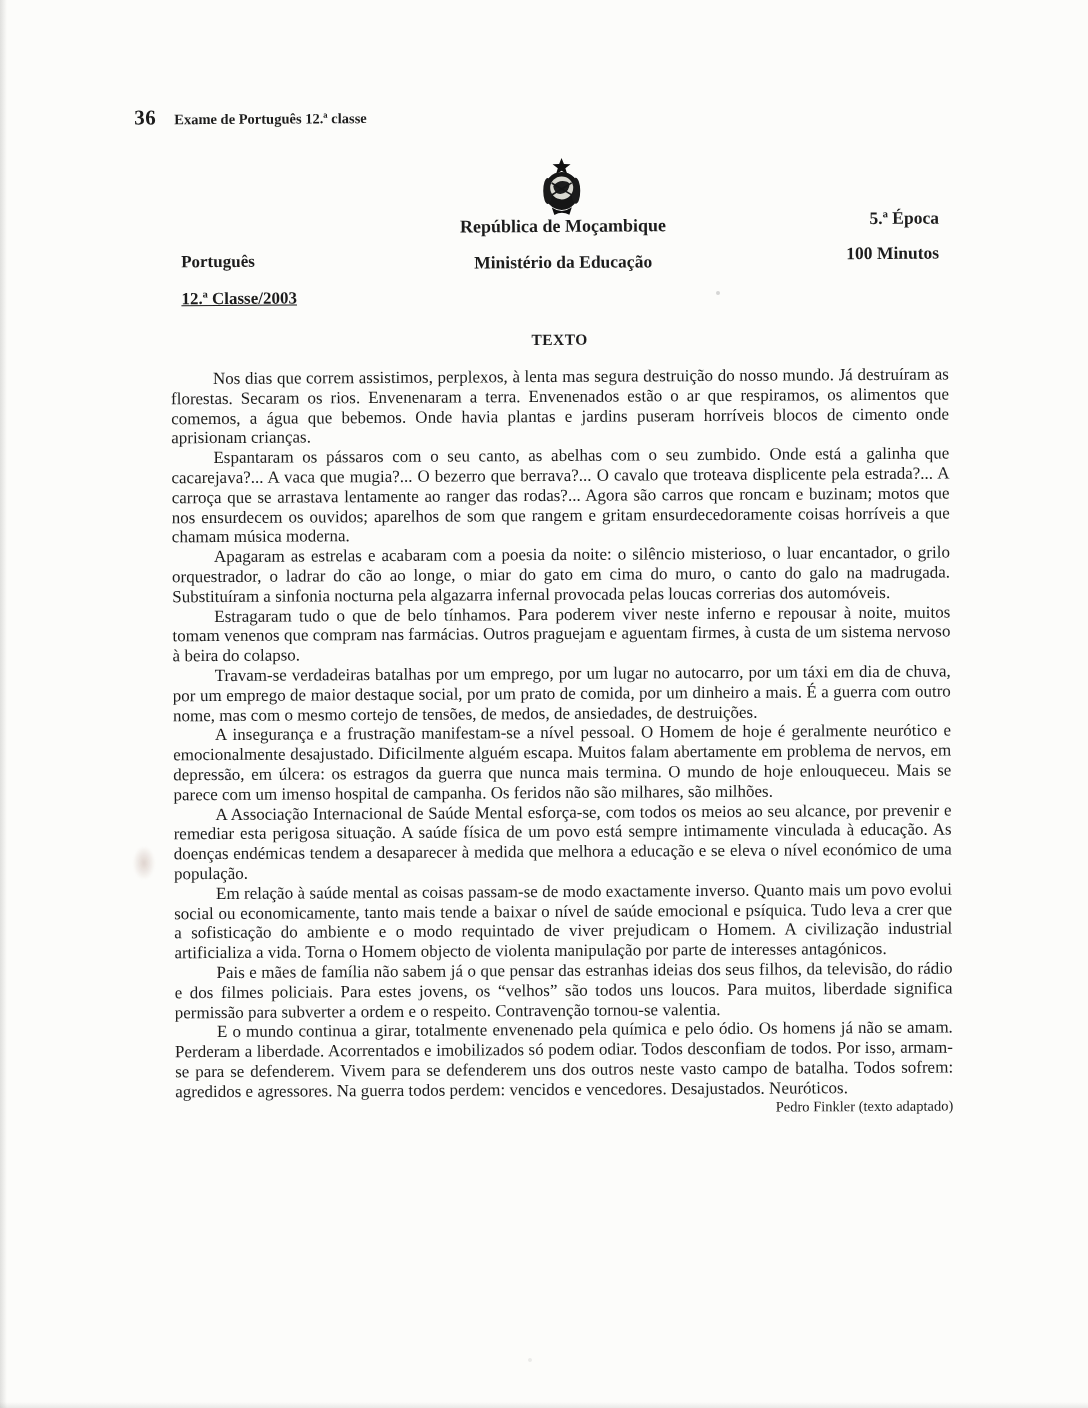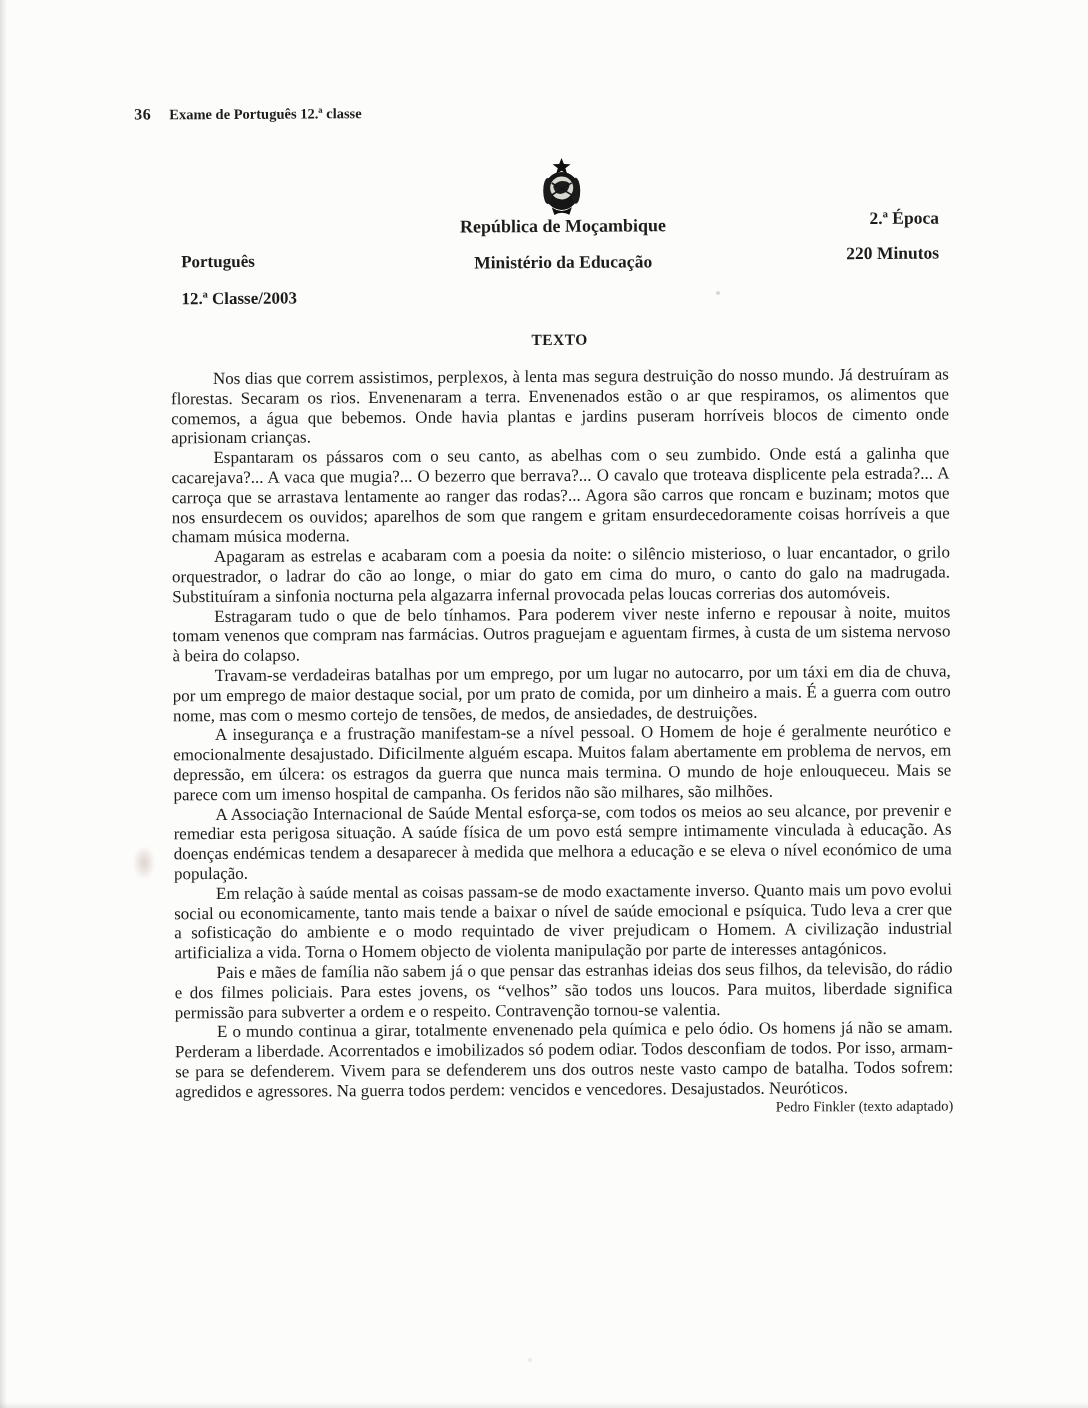--- a/index.html
+++ b/index.html
@@ -42,26 +42,26 @@
   }
   .speck {
     position: absolute; width: 4px; height: 4px; border-radius: 50%;
     background: rgba(90,90,90,0.5);
   }
   
   .running-head {
     position: absolute; left: 137px; top: 103px;
     display: flex; align-items: baseline; gap: 18px;
   }
-  .page-number { font-size: 16px; font-weight: bold; letter-spacing: 0.5px; }
+  .page-number { font-size: 21px; font-weight: bold; letter-spacing: 0.5px; }
   .running-title { font-size: 14.5px; font-weight: bold; }
   
   .emblem-wrap { position: absolute; left: 541px; top: 158px; width: 46px; height: 58px; }
   .mast-left { position: absolute; left: 183px; top: 214px; font-weight: bold; font-size: 17px; margin-top: 36px; }
-  .mast-left .line2 { margin-top: 17px; }
+  .mast-left .line2 { margin-top: 17px; text-decoration: underline; }
   .mast-center { position: absolute; left: 360px; top: 216px; width: 410px; text-align: center; font-weight: bold; }
   .mast-center .line1 { font-size: 18px; }
   .mast-center .line2 { font-size: 17.5px; margin-top: 15px; }
   .mast-right { position: absolute; right: 147px; top: 210px; text-align: right; font-weight: bold; font-size: 17.5px; }
   .mast-right .line2 { margin-top: 14px; }
   
   .texto-title {
     position: absolute; left: 172px; top: 331px; width: 778px;
     text-align: center; font-weight: bold; font-size: 15.5px; letter-spacing: 0.5px;
   }
@@ -112,22 +112,22 @@
       <div class="line1">Português</div>
       <div class="line2">12.ª Classe/2003</div>
     </div>
 
     <div class="mast-center">
       <div class="line1">República de Moçambique</div>
       <div class="line2">Ministério da Educação</div>
     </div>
 
     <div class="mast-right">
-      <div class="line1">2.ª Época</div>
-      <div class="line2">220 Minutos</div>
+      <div class="line1">5.ª Época</div>
+      <div class="line2">100 Minutos</div>
     </div>
 
     <h2 class="texto-title" style="margin:0;">TEXTO</h2>
 
     <article class="texto-body" lang="pt">
       <p>Nos dias que correm assistimos, perplexos, à lenta mas segura destruição do nosso mundo. Já destruíram as florestas. Secaram os rios. Envenenaram a terra. Envenenados estão o ar que respiramos, os alimentos que comemos, a água que bebemos. Onde havia plantas e jardins puseram horríveis blocos de cimento onde aprisionam crianças.</p>
       <p>Espantaram os pássaros com o seu canto, as abelhas com o seu zumbido. Onde está a galinha que cacarejava?... A vaca que mugia?... O bezerro que berrava?... O cavalo que troteava displicente pela estrada?... A carroça que se arrastava lentamente ao ranger das rodas?... Agora são carros que roncam e buzinam; motos que nos ensurdecem os ouvidos; aparelhos de som que rangem e gritam ensurdecedoramente coisas horríveis a que chamam música moderna.</p>
       <p>Apagaram as estrelas e acabaram com a poesia da noite: o silêncio misterioso, o luar encantador, o grilo orquestrador, o ladrar do cão ao longe, o miar do gato em cima do muro, o canto do galo na madrugada. Substituíram a sinfonia nocturna pela algazarra infernal provocada pelas loucas correrias dos automóveis.</p>
       <p>Estragaram tudo o que de belo tínhamos. Para poderem viver neste inferno e repousar à noite, muitos tomam venenos que compram nas farmácias. Outros praguejam e aguentam firmes, à custa de um sistema nervoso à beira do colapso.</p>
       <p>Travam-se verdadeiras batalhas por um emprego, por um lugar no autocarro, por um táxi em dia de chuva, por um emprego de maior destaque social, por um prato de comida, por um dinheiro a mais. É a guerra com outro nome, mas com o mesmo cortejo de tensões, de medos, de ansiedades, de destruições.</p>

